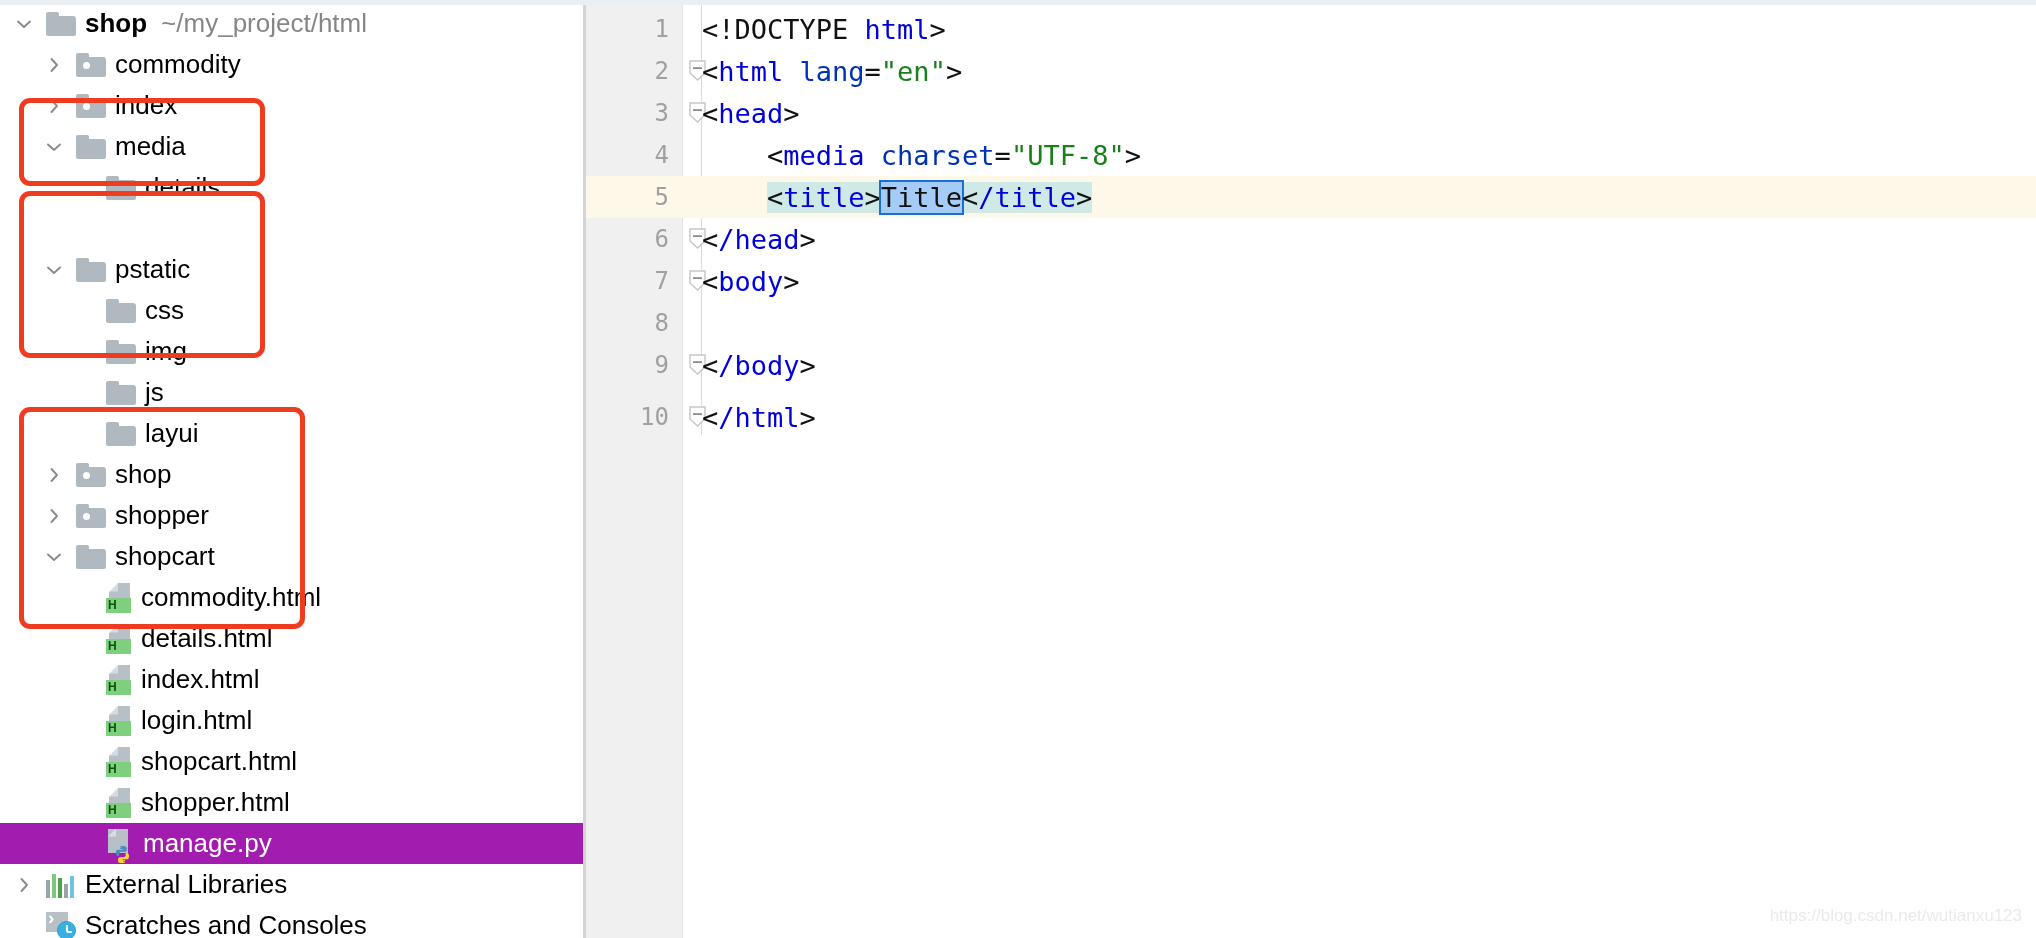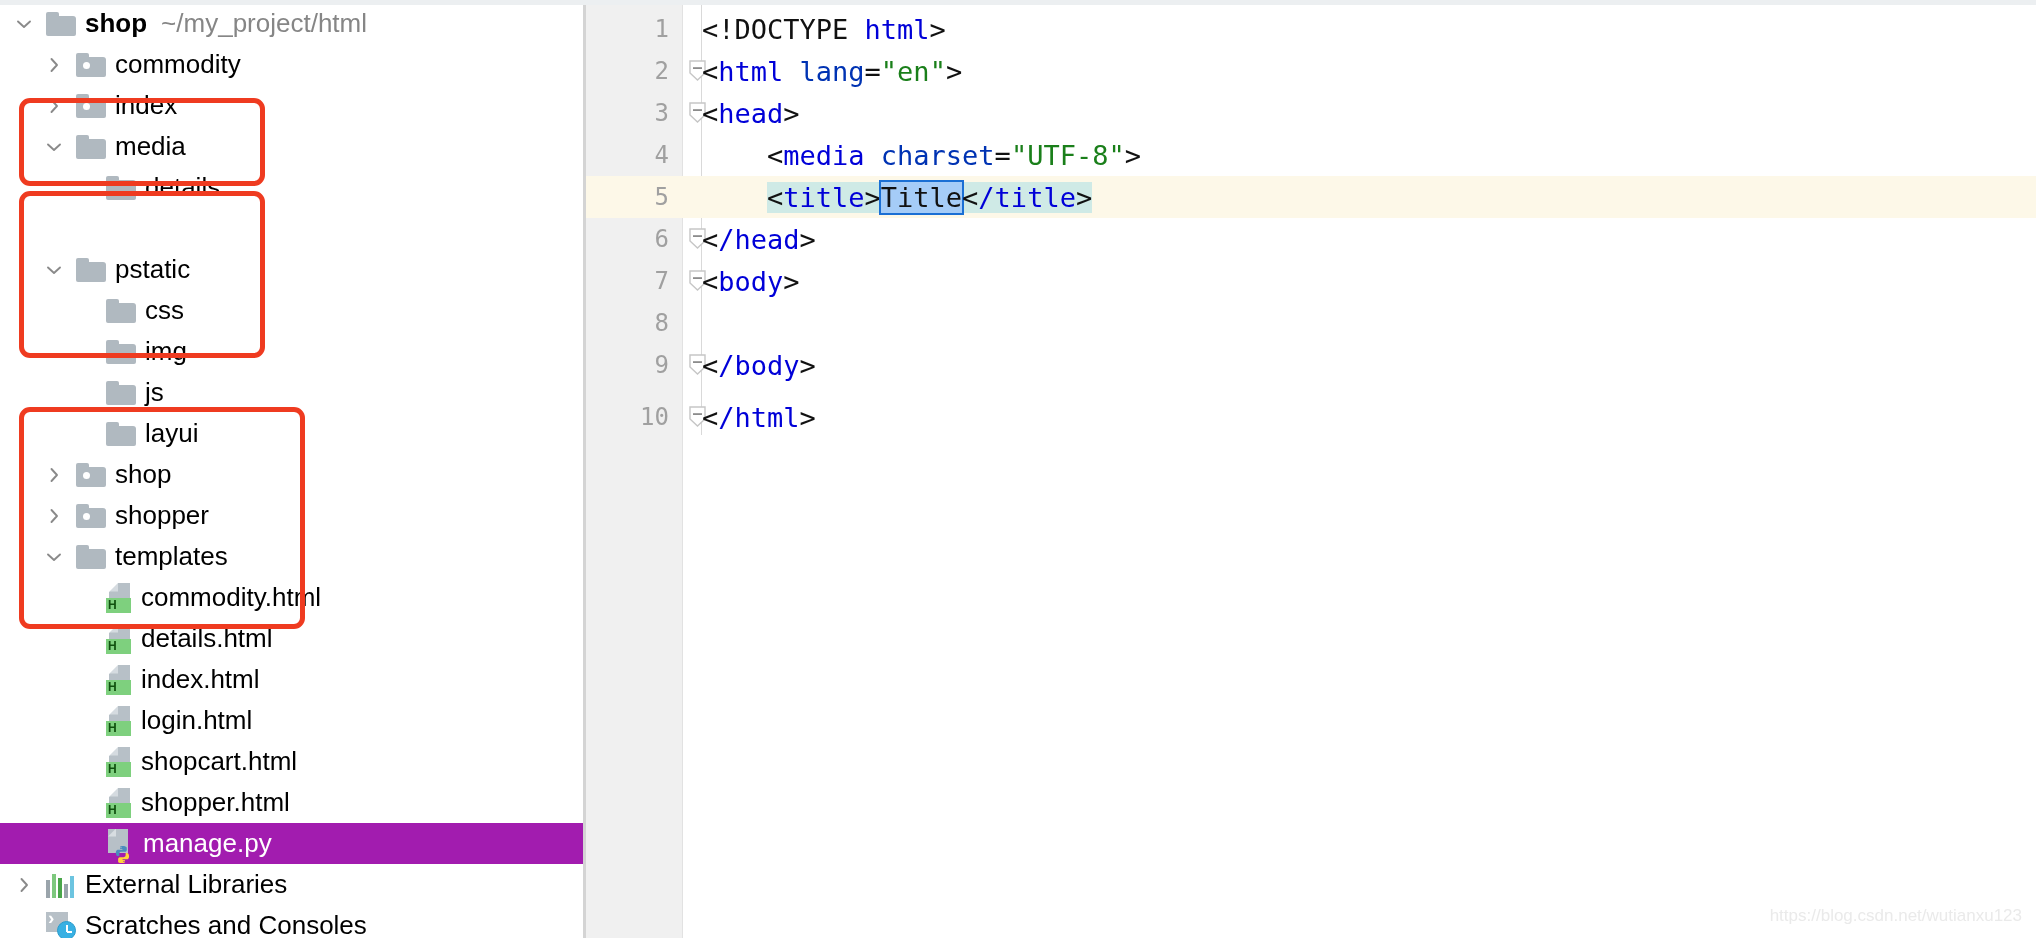--- a/index.html
+++ b/index.html
@@ -359,21 +359,21 @@
         <svg width="20" height="20" viewBox="0 0 20 20">
           <path d="M4 7.5 L10 13 L16 7.5" fill="none" stroke="#8a8a8a" stroke-width="1.9" stroke-linecap="round" stroke-linejoin="round"></path>
         </svg>
       </div>
       <div style="flex: 0 0 10px;"></div>
       <div class="ic">
         <div class="fld">
           <i></i>
         </div>
       </div>
-      <span class="tlabel">templates</span>
+      <span class="tlabel">shopcart</span>
     </div>
     <div class="trow" style="top: 572px;">
       <div style="flex: 0 0 72px;"></div>
       <div class="arrow blank"></div>
       <div style="flex: 0 0 10px;"></div>
       <div class="ic">
         <div class="htmlic">
           <div class="pg"></div>
           <div class="badge">H</div>
         </div>

